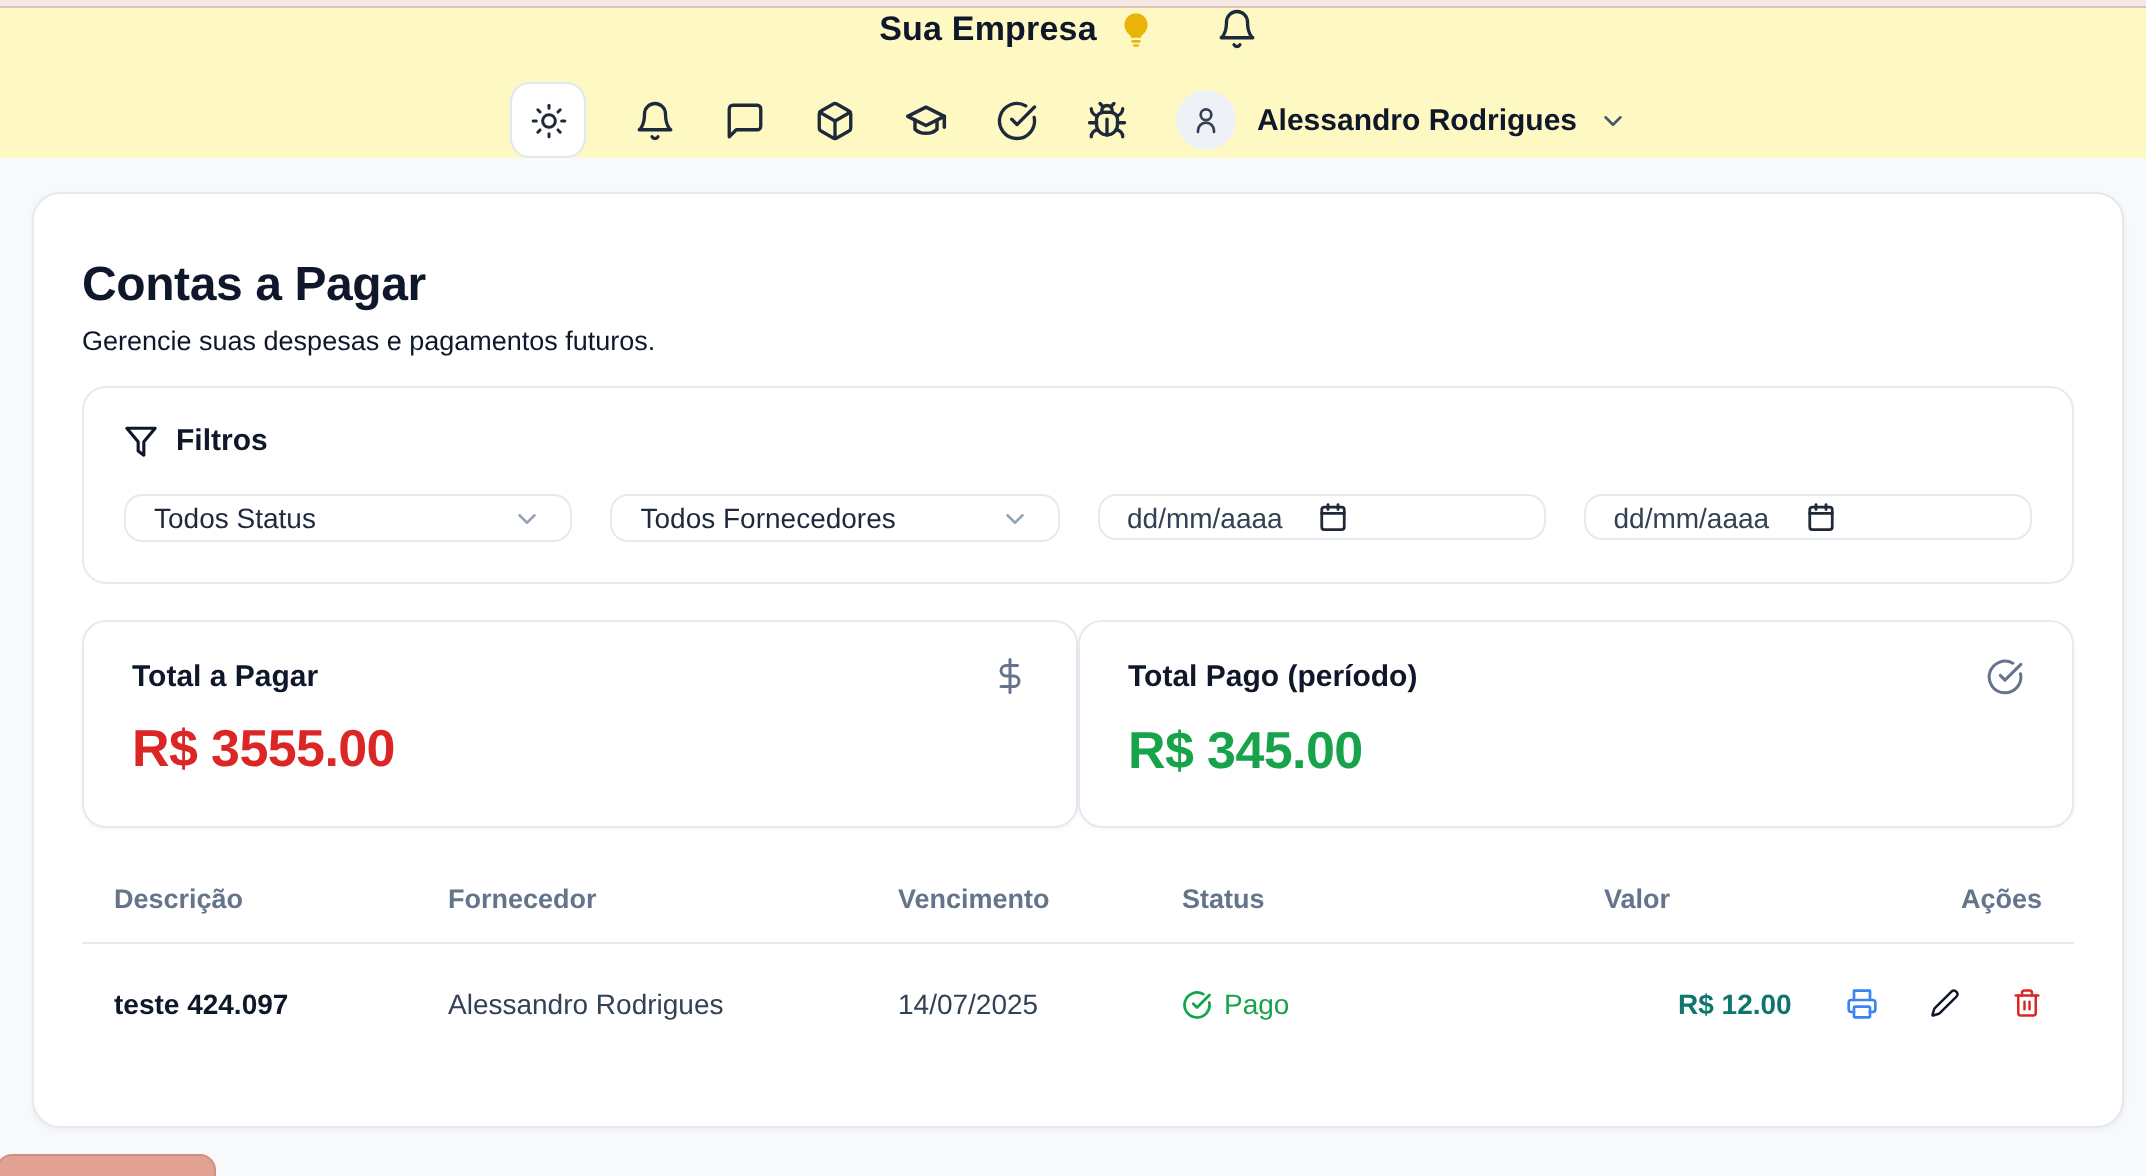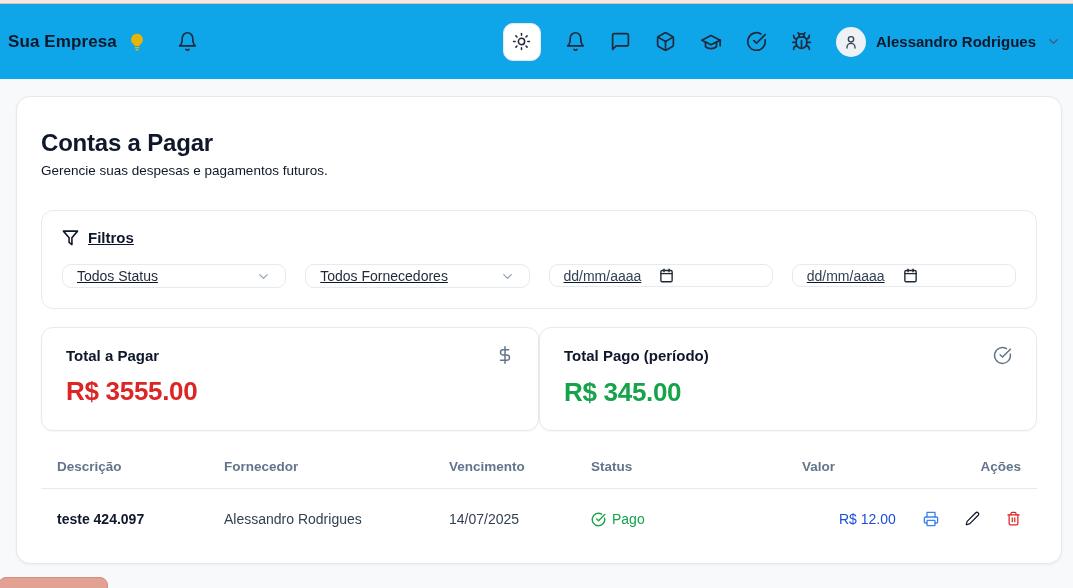--- a/index.html
+++ b/index.html
@@ -10,23 +10,24 @@
     color:#0f172a;
     position:relative;
   }
   svg { display:block; }
 
   
   .top-banner { height:4px; background:#f5e7e1; border-bottom:1px solid #dcc4bc; }
 
   
   .header {
-    height:75px; background:#0ea5e9;
+    height:75px; background:#fef9c3;
     display:flex; align-items:center; justify-content:space-between;
     padding:0 12px 0 8px;
+    flex-direction:column;
   }
   .header-left { display:flex; align-items:center; }
   .company-name { font-size:17px; font-weight:700; color:#0f172a; letter-spacing:.1px; }
   .bulb { margin-left:10px; color:#eab308; }
   .hl-bell { margin-left:30px; color:#1e293b; }
   .header-right { display:flex; align-items:center; gap:24px; }
   .icon-btn { color:#1e293b; cursor:pointer; }
   .theme-btn {
     width:38px; height:38px; border:1px solid #e2e8f0; border-radius:10px;
     display:flex; align-items:center; justify-content:center; color:#1e293b;
@@ -51,21 +52,21 @@
   .page-title { font-size:24px; font-weight:700; color:#0f172a; margin-top:8px; letter-spacing:-.2px; }
   .page-subtitle { font-size:13.5px; color:#0f172a; margin-top:6px; }
   .add-btn {
     display:flex; align-items:center; gap:9px;
     background:#111b2c; color:#ffffff; border:none; border-radius:9px;
     height:40px; padding:0 20px; font-size:15px; font-weight:700;
     font-family:"Liberation Sans", sans-serif; cursor:pointer; margin-top:14px;
   }
 
   
-  .filters-card { margin-top:32px; border:1px solid #e5eaf0; border-radius:12px; padding:18px 20px 20px;text-decoration:underline; }
+  .filters-card { margin-top:15px; border:1px solid #e5eaf0; border-radius:12px; padding:18px 20px 20px; }
   .filters-title { display:flex; align-items:center; gap:9px; font-size:15px; font-weight:700; color:#0f172a; }
   .filters-row { display:flex; gap:19px; margin-top:18px; }
   .filters-row > * { flex:1; }
   .select-box {
     height:24px; border:1px solid #e5eaf0; border-radius:9px; background:#fff;
     display:flex; align-items:center; justify-content:space-between;
     padding:0 14px; font-size:14px; color:#1e293b; cursor:pointer;
   }
   .select-box .chev { color:#94a3b8; }
   .date-box {
@@ -96,21 +97,21 @@
     align-items:center;
     padding:0 16px;
   }
   .thead { padding-top:12px; padding-bottom:14px; border-bottom:1px solid #e5eaf0; }
   .th { font-size:13.5px; font-weight:700; color:#64748b; }
   .th-right { text-align:right; }
   .trow { padding-top:22px; padding-bottom:20px; }
   .td-desc { font-size:14px; font-weight:700; color:#0f172a; }
   .td { font-size:14px; color:#334155; }
   .td-status { display:flex; align-items:center; gap:6px; color:#16a34a; font-size:14px; }
-  .td-valor { font-size:14px; font-weight:400; color:#1d4ed8;padding-left:37px; }
+  .td-valor { font-size:14px; font-weight:700; color:#0f766e;padding-left:37px; }
   .td-actions { display:flex; justify-content:flex-end; gap:26px; }
   .act { cursor:pointer; }
   .act-print { color:#3b82f6; }
   .act-edit { color:#0f172a; }
   .act-del { color:#dc2626; }
 
   
   .toast-cut {
     position:absolute; left:-2px; bottom:-19px;
     width:110px; height:30px;

